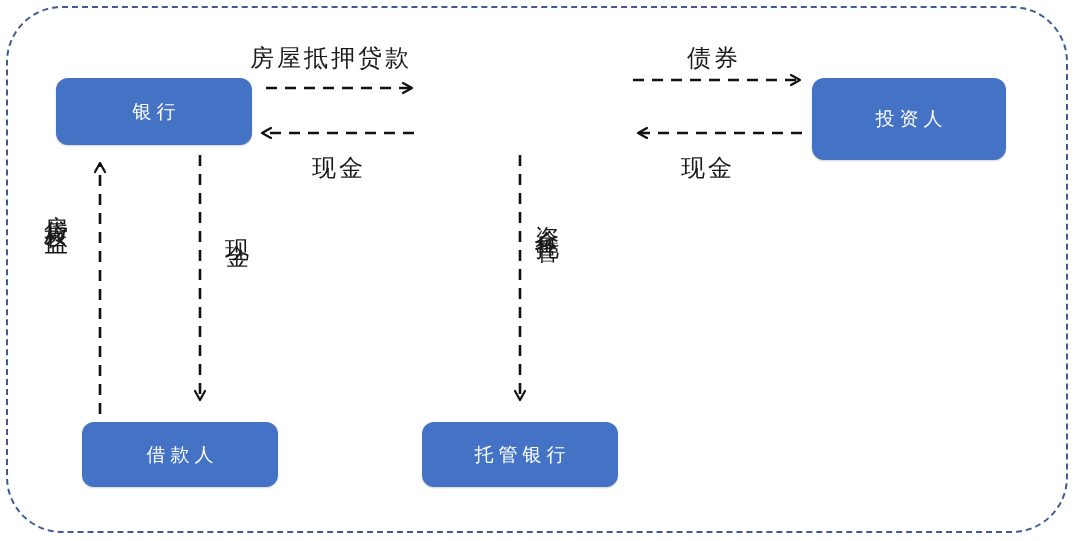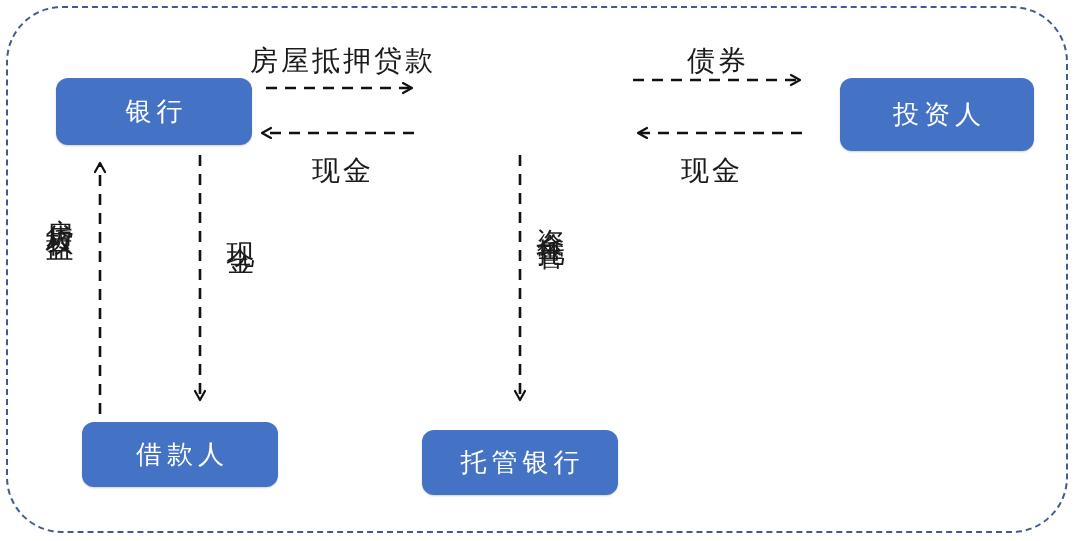--- a/index.html
+++ b/index.html
@@ -40,37 +40,37 @@
   
   .node {
     position: absolute;
     box-sizing: border-box;
     background: #4472C4;
     border-radius: 12px;
     color: #ffffff;
     display: flex;
     align-items: center;
     justify-content: center;
-    font-size: 26px;
+    font-size: 19px;
     letter-spacing: 5px;
     text-indent: 5px;
     font-family: "Liberation Serif", "DejaVu Serif", serif;
     box-shadow: 0 1px 2px rgba(0,0,0,0.18);
   }
   #node-bank      { left: 56px;  top: 78px;  width: 196px; height: 67px; }
   #node-issuer    { left: 424px; top: 78px;  width: 194px; height: 67px; }
-  #node-investor  { left: 812px; top: 78px;  width: 194px; height: 73px; margin-left: 28px; }
+  #node-investor  { left: 812px; top: 78px;  width: 194px; height: 82px; }
   #node-borrower  { left: 56px;  top: 422px; width: 196px; height: 65px; margin-left: 26px; }
-  #node-custodian { left: 422px; top: 422px; width: 196px; height: 65px; margin-top: 8px; }
+  #node-custodian { left: 422px; top: 422px; width: 196px; height: 65px; }
 
   
   .elabel {
     position: absolute;
     color: #1a1a1a;
-    font-size: 28px;
+    font-size: 24px;
     letter-spacing: 3px;
     white-space: nowrap;
     font-family: "Liberation Serif", "DejaVu Serif", serif;
   }
   .elabel.vert {
     writing-mode: vertical-rl;
     text-orientation: upright;
     letter-spacing: 5px;
     white-space: nowrap;
   }

